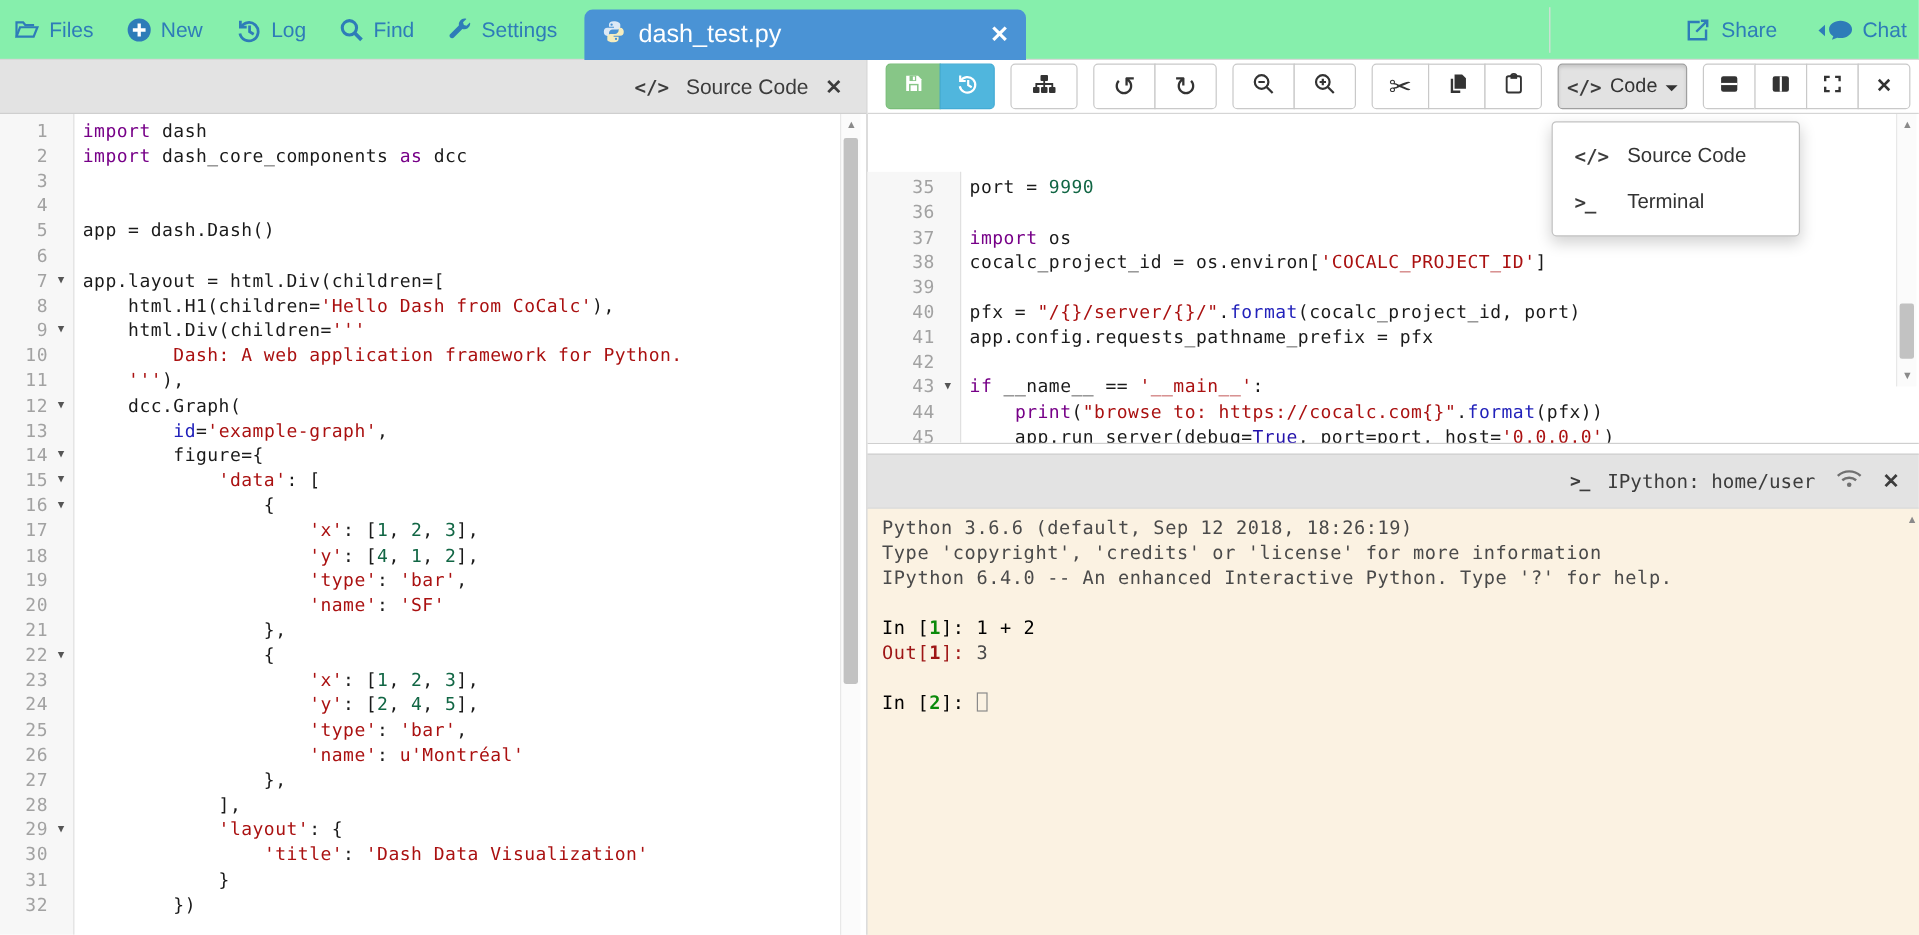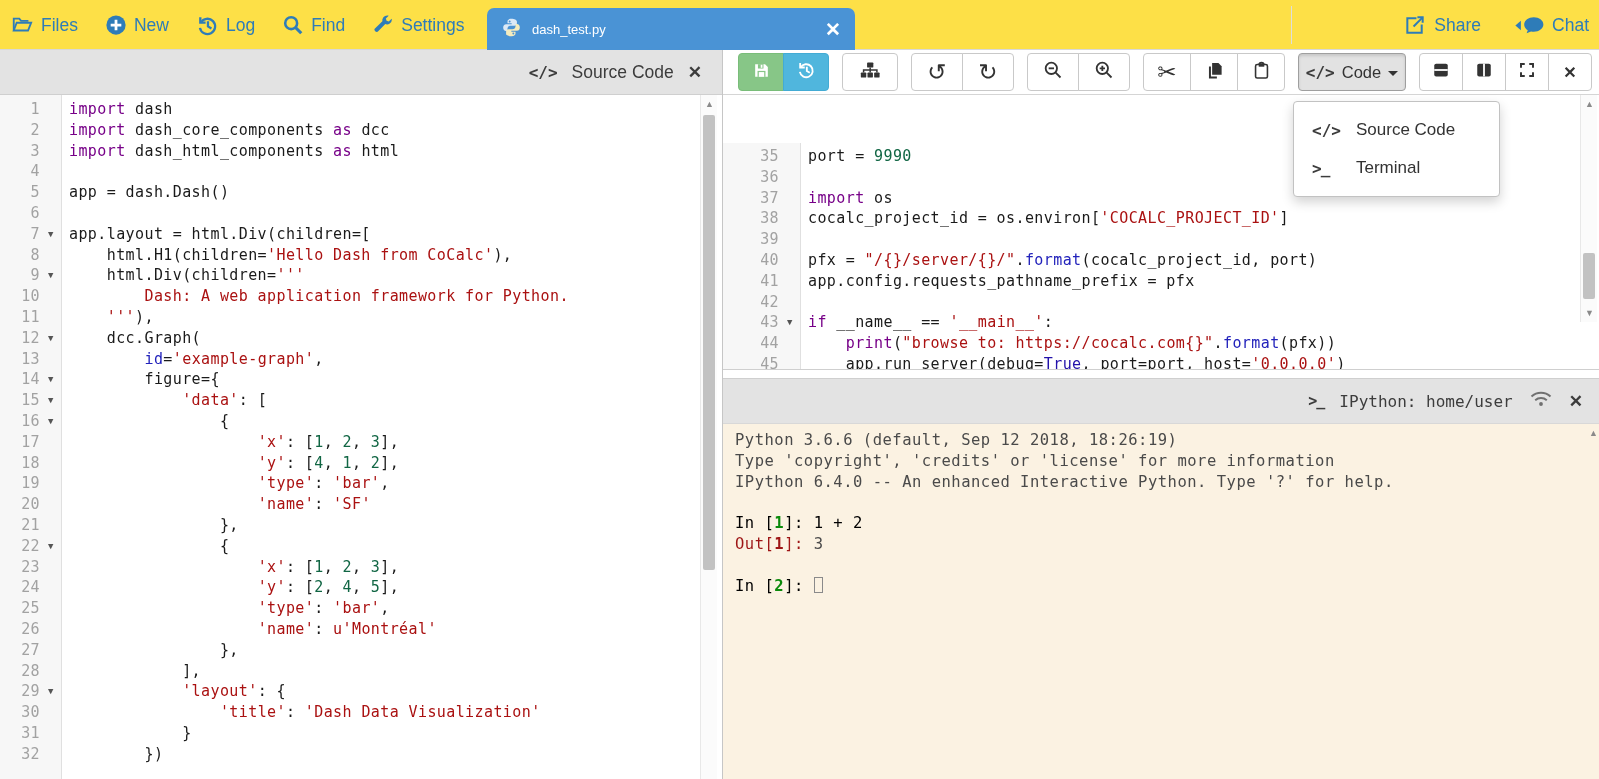--- a/index.html
+++ b/index.html
@@ -1,27 +1,27 @@
 <!DOCTYPE html>
 <html><head>
 <meta charset="utf-8">
 <style>
   * { margin:0; padding:0; box-sizing:border-box; }
   html,body { width:1599px; height:779px; overflow:hidden; background:#fff;
               font-family:"Liberation Sans", sans-serif; }
 
   
-  #topbar { position:absolute; left:0; top:0; width:1599px; height:50px; background:#fde047;
+  #topbar { position:absolute; left:0; top:0; width:1599px; height:50px; background:#86efac;
             border-bottom:1px solid #d8d8d8; }
   .nav { position:absolute; left:10px; top:0; height:50px; display:flex; align-items:center; gap:27px; }
   .nav-item { display:flex; align-items:center; gap:7px; color:#2e7cb8; font-size:17.5px; cursor:pointer; }
   .nav-item svg { display:block; }
   .tab { position:absolute; left:487px; top:8px; width:368px; height:42px; background:#4a93d5;
          border-radius:7px 7px 0 0; display:flex; align-items:center; padding:0 14px; gap:10px; }
-  .tab-label { color:#fff; font-size:13px; flex:1; }
+  .tab-label { color:#fff; font-size:21px; flex:1; }
   .tab-close { color:#fff; font-size:19px; font-weight:bold; cursor:pointer; }
   .tb-divider { position:absolute; left:1291px; top:6px; width:1px; height:38px; background:#ddd; }
   .tb-right { position:absolute; right:10px; top:0; height:50px; display:flex; align-items:center; gap:32px; }
 
   
   #left-panel  { position:absolute; left:0; top:50px; width:722px; height:729px; background:#fff; }
   #right-panel { position:absolute; left:722px; top:50px; width:877px; height:729px; background:#fff;
                  border-left:1px solid #c6c6c6; }
 
   .panel-header { height:45px; background:#e3e3e3; border-bottom:1px solid #cfcfcf;
@@ -213,21 +213,20 @@
           <span class="cm-ln">2</span>
           <span class="cm-fold"></span>
         </div>
         <pre class="cm-code"><span class="tok-kw">import</span><span class="tok-pl"> dash_core_components </span><span class="tok-kw">as</span><span class="tok-pl"> dcc</span></pre>
       </div>
       <div class="cm-row">
         <div class="cm-gut">
           <span class="cm-ln">3</span>
           <span class="cm-fold"></span>
         </div>
-        <pre class="cm-code"><span class="tok-kw">import</span><span class="tok-pl"> dash_html_components </span><span class="tok-kw">as</span><span class="tok-pl"> html</span></pre>
       </div>
       <div class="cm-row">
         <div class="cm-gut">
           <span class="cm-ln">4</span>
           <span class="cm-fold"></span>
         </div>
         <pre class="cm-code"></pre>
       </div>
       <div class="cm-row">
         <div class="cm-gut">

